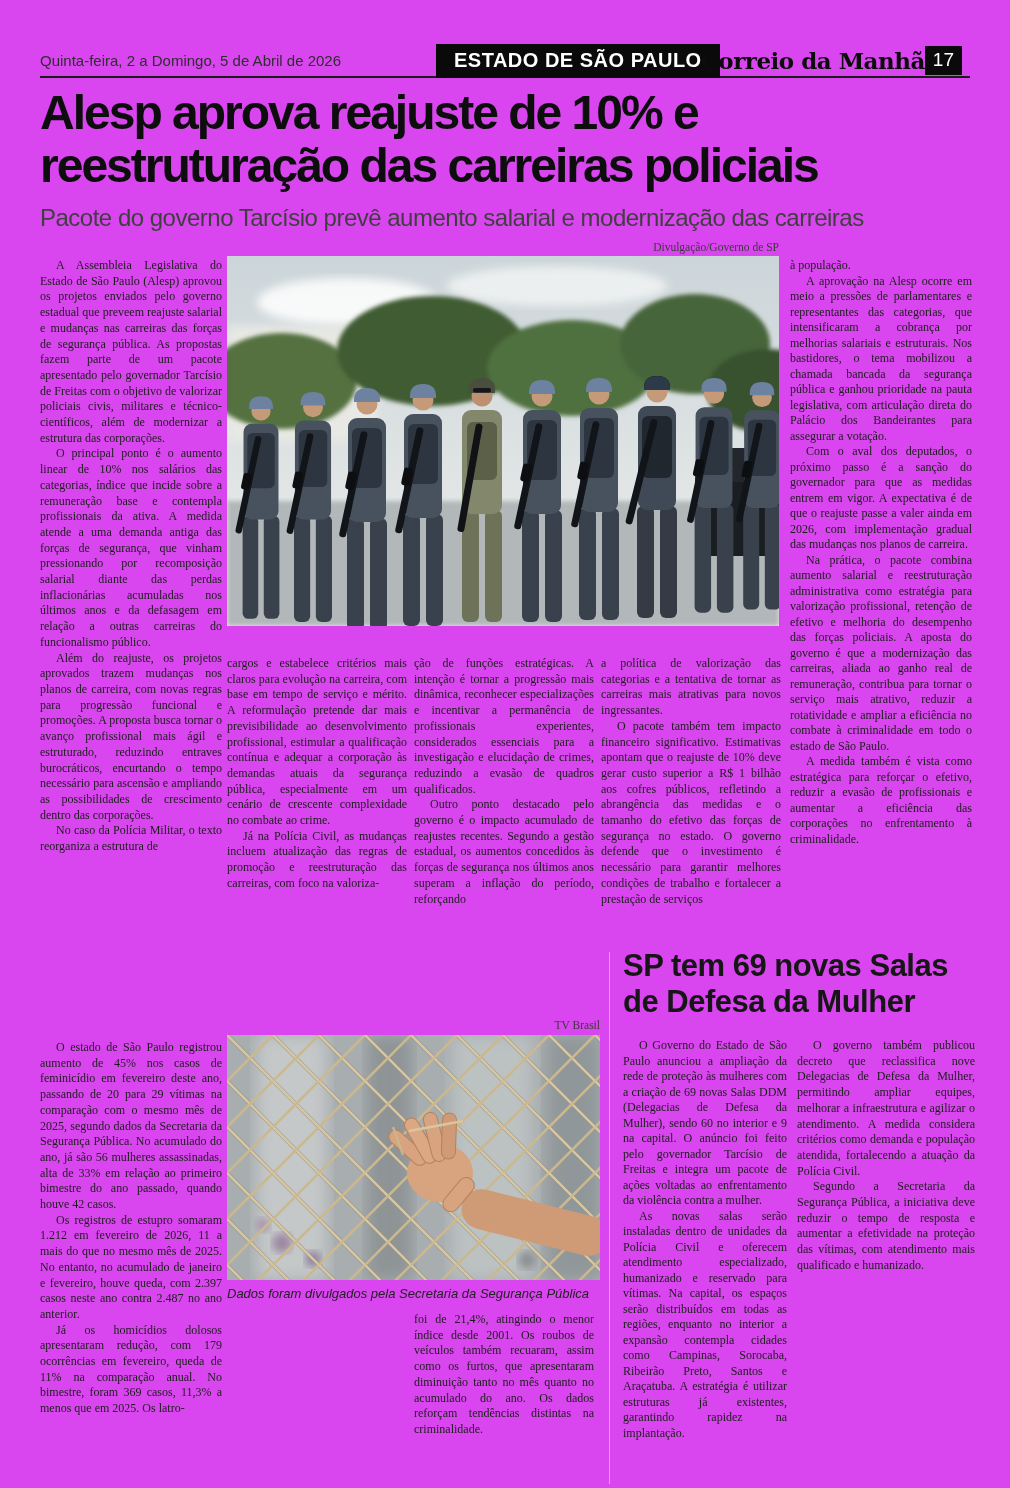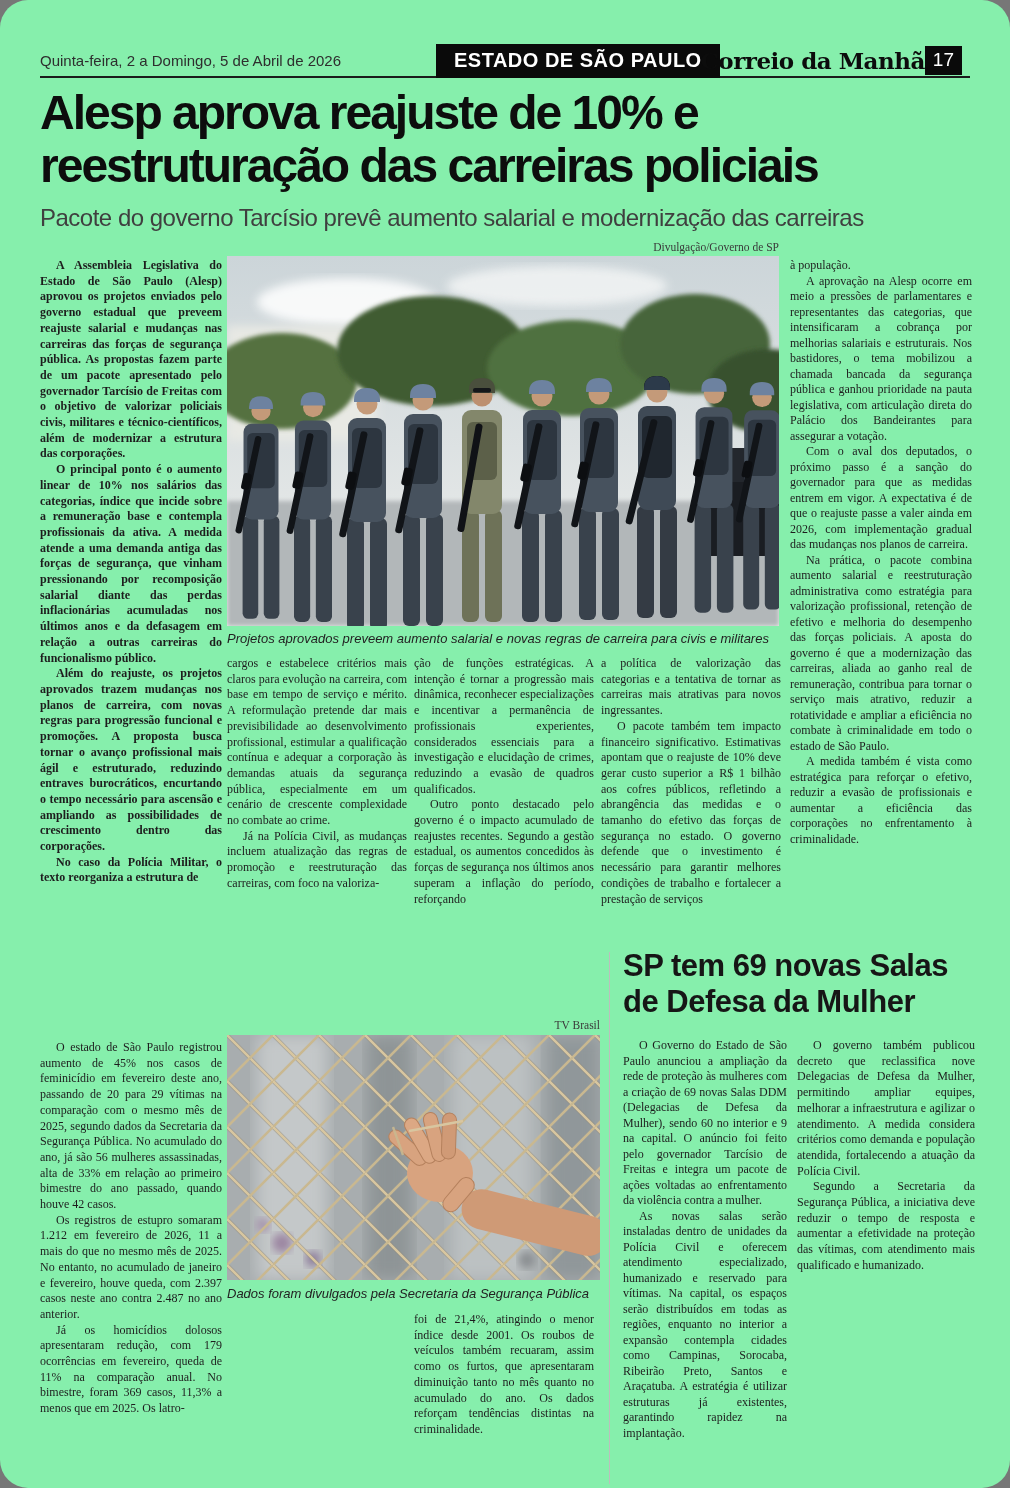--- a/index.html
+++ b/index.html
@@ -1,19 +1,19 @@
 <!DOCTYPE html>
 <html lang="pt"><head>
 <meta charset="utf-8">
 <style>
   html,body{margin:0;padding:0;background:#777;}
   .page{
     position:relative;width:1010px;height:1488px;margin:0 auto;
-    background:#86efac;overflow:hidden;
-    font-family:"Liberation Serif", serif;color:#1c1c1c;border-radius:28px;
+    background:#d946ef;overflow:hidden;
+    font-family:"Liberation Serif", serif;color:#1c1c1c;
   }
   
   .date{position:absolute;left:40px;top:52px;font-family:"Liberation Sans",sans-serif;
     font-size:15px;color:#2e2e2e;}
   .header-rule{position:absolute;left:40px;top:76px;width:930px;height:2px;background:#1b1b1b;}
   .section-box{position:absolute;left:436px;top:44px;background:#0a0a0a;color:#fff;
     font-family:"Liberation Sans",sans-serif;font-weight:bold;font-size:20px;
     letter-spacing:.5px;padding:5px 18px 6px;}
   .mast-wrap{position:absolute;top:46px;right:48px;display:flex;align-items:center;}
   .masthead{font-family:"DejaVu Serif",serif;font-weight:bold;font-size:23px;
@@ -43,21 +43,21 @@
   .photo2{left:227px;top:1035px;width:373px;height:245px;}
   .caption{position:absolute;font-family:"Liberation Sans",sans-serif;font-style:italic;
     font-size:13px;color:#222;}
   .caption1{left:227px;top:631px;width:552px;}
   .caption2{left:227px;top:1286px;width:373px;}
   
   .col{position:absolute;overflow:hidden;font-size:12px;line-height:15.7px;
     text-align:justify;color:#1d1d1d;}
   .col p{margin:0;text-indent:16px;}
   .col p.cont{text-indent:0;}
-  .a1c1{left:40px;top:258px;width:182px;height:688px;font-weight:bold;}
+  .a1c1{left:40px;top:258px;width:182px;height:688px;}
   .a1c2{left:227px;top:656px;width:180px;height:290px;}
   .a1c3{left:414px;top:656px;width:180px;height:290px;}
   .a1c4{left:601px;top:656px;width:180px;height:290px;}
   .a1c5{left:790px;top:258px;width:182px;height:688px;line-height:15.5px;}
   .a2c1{left:40px;top:1040px;width:182px;height:446px;}
   .a2c2{left:227px;top:1312px;width:180px;height:174px;}
   .a2c3{left:414px;top:1312px;width:180px;height:174px;}
   .a3c1{left:623px;top:1038px;width:164px;height:450px;line-height:15.5px;}
   .a3c2{left:797px;top:1038px;width:178px;height:450px;}
   .v-divider{position:absolute;left:609px;top:952px;width:1px;height:532px;background:#bdbdbd;}
@@ -138,21 +138,20 @@
         <rect x="-15" y="38" width="30" height="62" rx="6" fill="#20272f"></rect>
         <circle cx="0" cy="14" r="10.5" fill="#c49a79"></circle>
         <path d="M -13 10 Q -13 -2 0 -2 Q 13 -2 13 10 L 13 12 L -13 12 Z" fill="#2c3razor"></path>
         <path d="M -13 10 Q -13 -2 0 -2 Q 13 -2 13 10 L 13 12 L -13 12 Z" fill="#2c3a4a"></path>
         <rect x="-6" y="42" width="7" height="108" rx="3" fill="#111418" transform="rotate(14 0 42)"></rect>
       </g>
       <use href="#cop" transform="translate(487 124) scale(0.97)"></use>
       <use href="#cop" transform="translate(535 128) scale(0.94)"></use>
     </svg>
   </div>
-  <div class="caption caption1">Projetos aprovados preveem aumento salarial e novas regras de carreira para civis e militares</div>
 
   <div class="col a1c1">
     <p>A Assembleia Legislativa do Estado de São Paulo (Alesp) aprovou os projetos enviados pelo governo estadual que preveem reajuste salarial e mudanças nas carreiras das forças de segurança pública. As propostas fazem parte de um pacote apresentado pelo governador Tarcísio de Freitas com o objetivo de valorizar policiais civis, militares e técnico-científicos, além de modernizar a estrutura das corporações.</p>
     <p>O principal ponto é o aumento linear de 10% nos salários das categorias, índice que incide sobre a remuneração base e contempla profissionais da ativa. A medida atende a uma demanda antiga das forças de segurança, que vinham pressionando por recomposição salarial diante das perdas inflacionárias acumuladas nos últimos anos e da defasagem em relação a outras carreiras do funcionalismo público.</p>
     <p>Além do reajuste, os projetos aprovados trazem mudanças nos planos de carreira, com novas regras para progressão funcional e promoções. A proposta busca tornar o avanço profissional mais ágil e estruturado, reduzindo entraves burocráticos, encurtando o tempo necessário para ascensão e ampliando as possibilidades de crescimento dentro das corporações.</p>
     <p>No caso da Polícia Militar, o texto reorganiza a estrutura de</p>
   </div>
   <div class="col a1c2">
     <p class="cont">cargos e estabelece critérios mais claros para evolução na carreira, com base em tempo de serviço e mérito. A reformulação pretende dar mais previsibilidade ao desenvolvimento profissional, estimular a qualificação contínua e adequar a corporação às demandas atuais da segurança pública, especialmente em um cenário de crescente complexidade no combate ao crime.</p>
     <p>Já na Polícia Civil, as mudanças incluem atualização das regras de promoção e reestruturação das carreiras, com foco na valoriza-</p>

